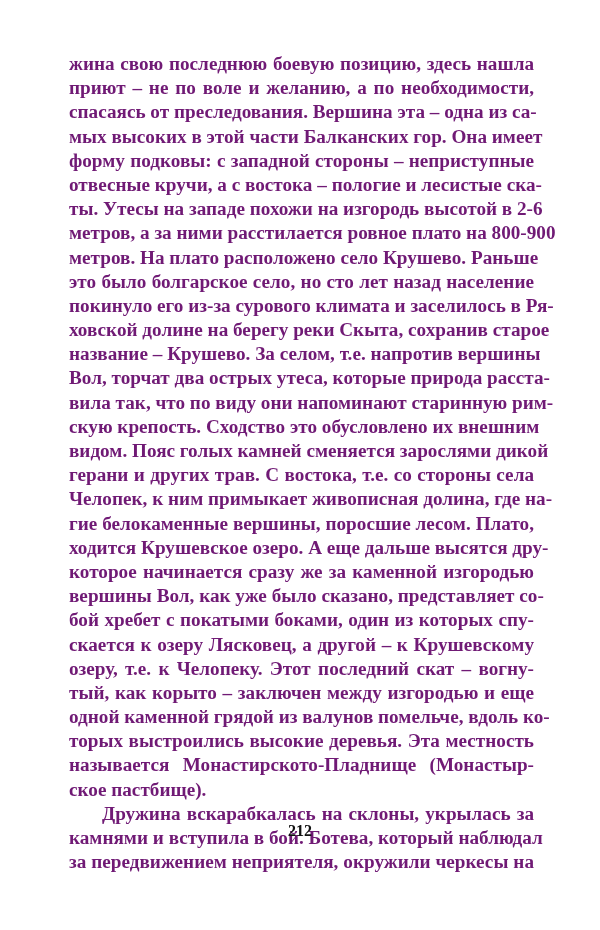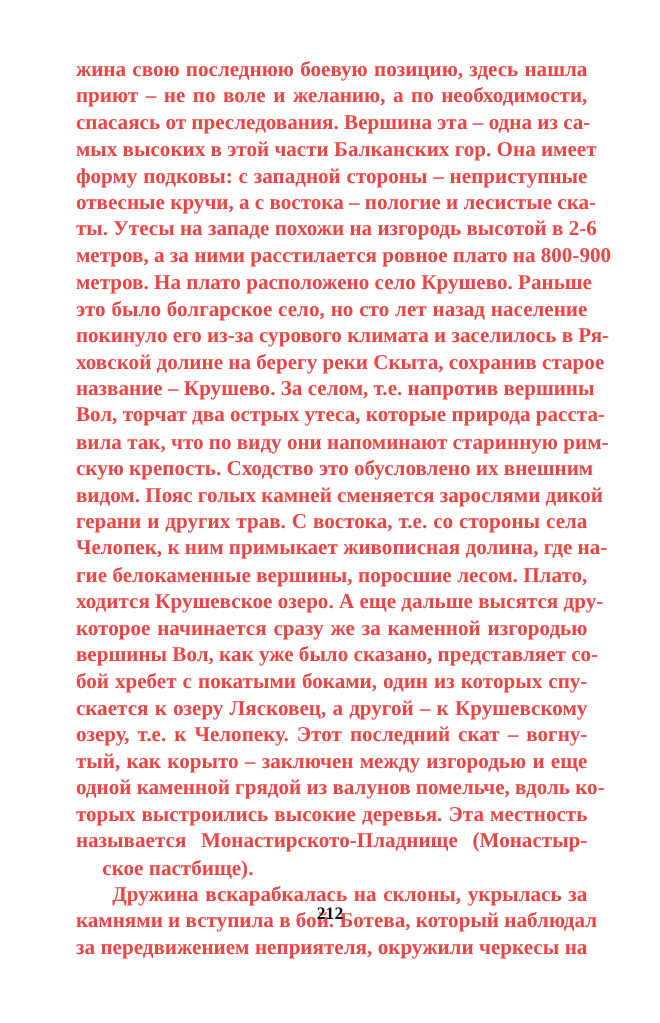--- a/index.html
+++ b/index.html
@@ -1,27 +1,27 @@
 <!DOCTYPE html>
 <html><head>
 <meta charset="utf-8">
 <style>
   html, body { margin:0; padding:0; background:#ffffff; }
   body { width:600px; height:930px; position:relative; overflow:hidden; }
   .page {
     position:absolute; left:69px; top:52px; width:465px;
     font-family:"Liberation Serif", serif;
-    font-size:19.2px; line-height:24.2px; color:#ef4444;
+    font-size:19.2px; line-height:24.2px; color:#701a75;
     font-weight:bold;
   }
   .line {
     display:block; white-space:nowrap; text-align:justify;
     text-align-last:justify; height:24.2px;
   }
-  .line.last { text-align-last:left;margin-left:24px; }
+  .line.last { text-align-last:left; }
   .line.indent { padding-left:33px; }
   .pagenum {
     position:absolute; left:0; width:600px; top:822px; text-align:center;
     font-family:"Liberation Serif", serif; font-weight:bold; font-size:16px; color:#111;
   }
 </style>
 </head>
 <body>
 
 <div class="page">

